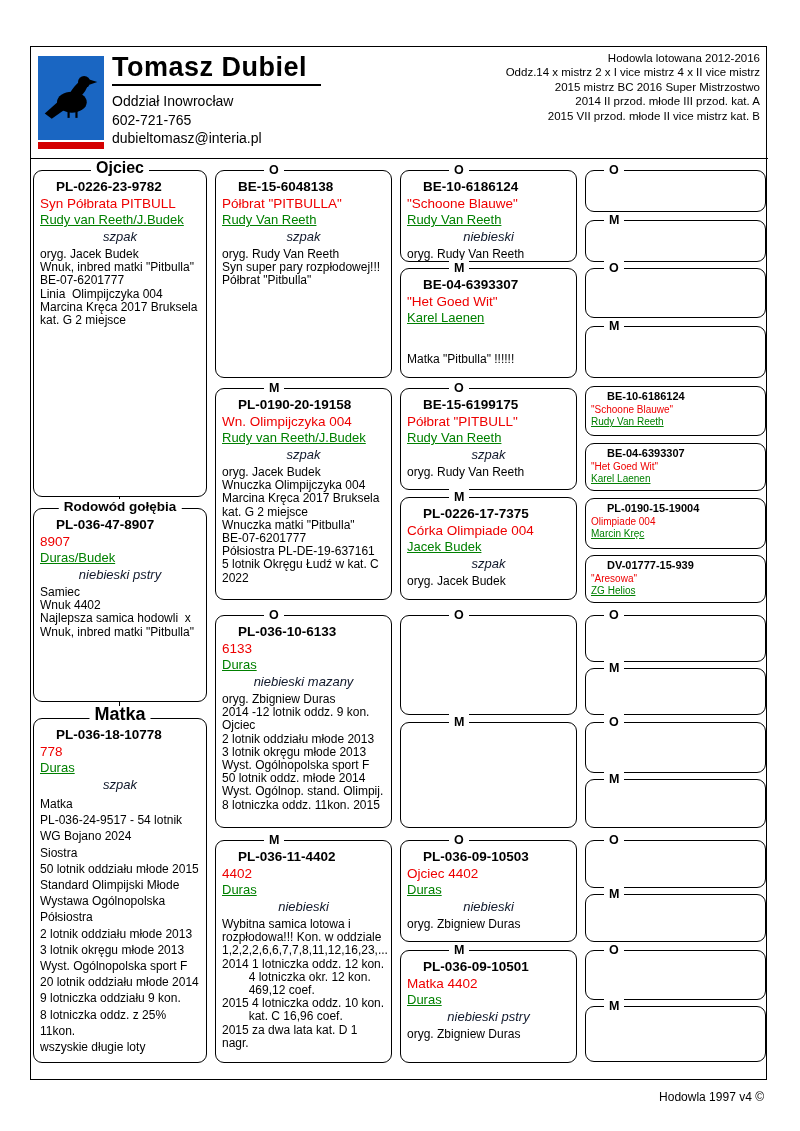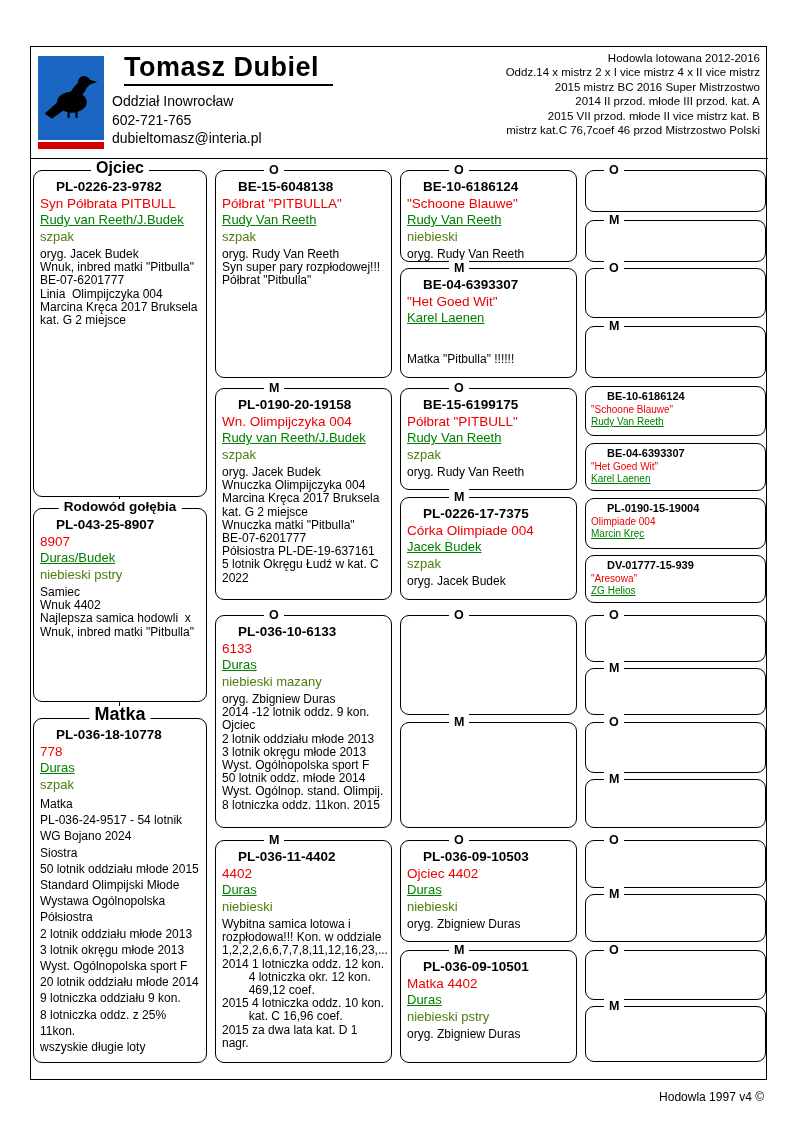--- a/index.html
+++ b/index.html
@@ -5,36 +5,36 @@
   html,body{margin:0;padding:0;background:#fff;}
   body{font-family:"Liberation Sans","DejaVu Sans",sans-serif;color:#000;}
   .page{position:relative;width:800px;height:1131px;background:#fff;overflow:hidden;}
   .page-border{position:absolute;left:30px;top:46px;width:737px;height:1034px;border:1.6px solid #000;box-sizing:border-box;}
   .header-sep{position:absolute;left:30px;top:158px;width:738px;border-top:1.6px solid #000;}
 
   
   .logo{position:absolute;left:38px;top:56px;width:66px;}
   .logo-blue{width:66px;height:84px;background:#1a66c2;display:flex;align-items:center;justify-content:center;}
   .logo-red{width:66px;height:7px;background:#d40000;margin-top:2px;}
-  .title{position:absolute;left:124px;top:52px;font-size:27px;font-weight:bold;border-bottom:2.5px solid #000;padding:0 14px 1px 0;letter-spacing:.5px;}
+  .title{position:absolute;left:112px;top:52px;font-size:27px;font-weight:bold;border-bottom:2.5px solid #000;padding:0 14px 1px 0;letter-spacing:.5px;}
   .contact{position:absolute;left:112px;top:92px;font-size:14px;line-height:18.5px;}
   .achv{position:absolute;right:40px;top:51px;width:430px;text-align:right;font-size:11.5px;line-height:14.4px;}
 
   
   .pbox{position:absolute;border:1.5px solid #000;border-radius:9px;background:#fff;box-sizing:border-box;padding:7px 6px 3px 6px;}
   .pbox-label{position:absolute;top:-9px;left:48px;background:#fff;padding:0 5px;font-weight:bold;font-size:12.5px;line-height:16px;}
   .pbox-label.lbl-c{left:50%;transform:translateX(-50%);white-space:nowrap;}
   .pbox-label.lbl-lg{font-size:16px;top:-11px;}
   .pbox-label.lbl-xl{font-size:18px;top:-13px;}
   .pbox-label.lbl-md{font-size:13.5px;top:-10px;}
   .pbox-label.lbl-near{left:18px;}
   .ring{font-size:13.5px;font-weight:bold;line-height:17px;white-space:nowrap;padding-left:16px;}
   .name{font-size:13.5px;color:#ee0000;line-height:17px;white-space:nowrap;}
   .breeder{font-size:13px;color:#008000;text-decoration:underline;line-height:16.5px;white-space:nowrap;}
-  .colorline{font-size:13px;color:#4d7c0f;line-height:16.5px;margin-bottom:3px;min-height:16px;}
+  .colorline{font-size:13px;color:#0f172a;font-style:italic;line-height:16.5px;margin-bottom:3px;min-height:16px;text-align:center;}
   .notes{font-size:12px;line-height:13.2px;white-space:pre-wrap;}
   .notes.lh-tall{line-height:16.2px;}
   .notes.gap{margin-top:26px;}
   .small .ring{font-size:11px;line-height:13.5px;}
   .small .name{font-size:10px;line-height:12.5px;}
   .small .breeder{font-size:10px;line-height:12.5px;}
   .pbox.small{padding:3px 5px;}
   .conn-v{position:absolute;left:119px;width:0;border-left:1.6px solid #000;}
   .footer{position:absolute;right:36px;top:1090px;font-size:12px;}
 </style>
@@ -67,21 +67,20 @@
     <div>602-721-765</div>
     <div>dubieltomasz@interia.pl</div>
   </div>
 
   <div class="achv">
     <div>Hodowla lotowana 2012-2016</div>
     <div>Oddz.14 x mistrz 2 x I vice mistrz 4 x II vice mistrz</div>
     <div>2015 mistrz BC 2016 Super Mistrzostwo</div>
     <div>2014 II przod. młode III przod. kat. A</div>
     <div>2015 VII przod. młode II vice mistrz kat. B</div>
-    <div>mistrz kat.C 76,7coef 46 przod Mistrzostwo Polski</div>
   </div>
 
   <div class="header-sep"></div>
 
   <div class="pbox" style="left:33px;top:170px;width:174px;height:327px;">
     <span class="pbox-label lbl-c lbl-lg">Ojciec</span>
     <div class="ring">PL-0226-23-9782</div>
     <div class="name">Syn Półbrata PITBULL</div>
     <div class="breeder">Rudy van Reeth/J.Budek</div>
     <div class="colorline">szpak</div>
@@ -90,21 +89,21 @@
 BE-07-6201777
 Linia  Olimpijczyka 004
 Marcina Kręca 2017 Bruksela
 kat. G 2 miejsce</div>
   </div>
 
   <div class="conn-v" style="top:497px;height:11px;"></div>
 
   <div class="pbox" style="left:33px;top:508px;width:174px;height:194px;">
     <span class="pbox-label lbl-c lbl-md">Rodowód gołębia</span>
-    <div class="ring">PL-043-25-8907</div>
+    <div class="ring">PL-036-47-8907</div>
     <div class="name">8907</div>
     <div class="breeder">Duras/Budek</div>
     <div class="colorline">niebieski pstry</div>
     <div class="notes">Samiec
 Wnuk 4402
 Najlepsza samica hodowli  x
 Wnuk, inbred matki "Pitbulla"</div>
   </div>
 
   <div class="conn-v" style="top:702px;height:16px;"></div>

